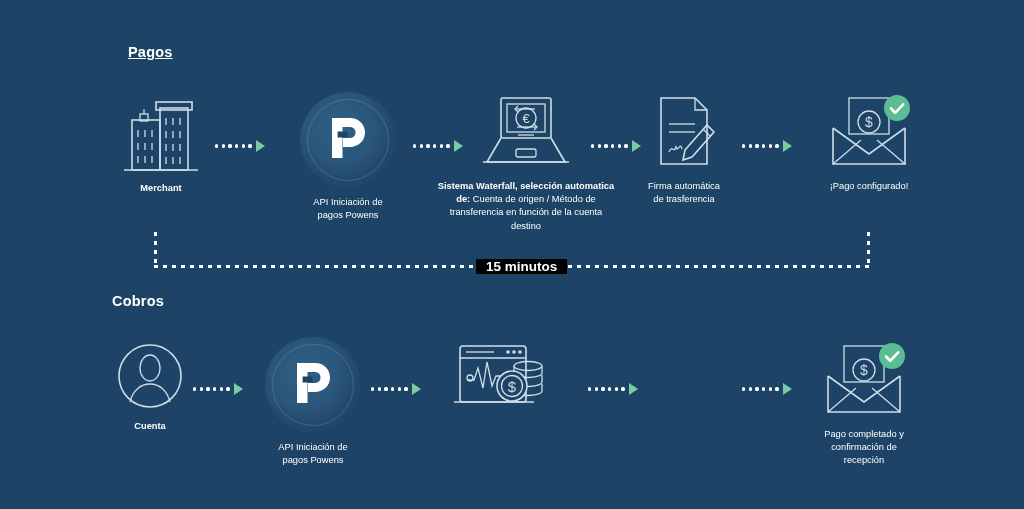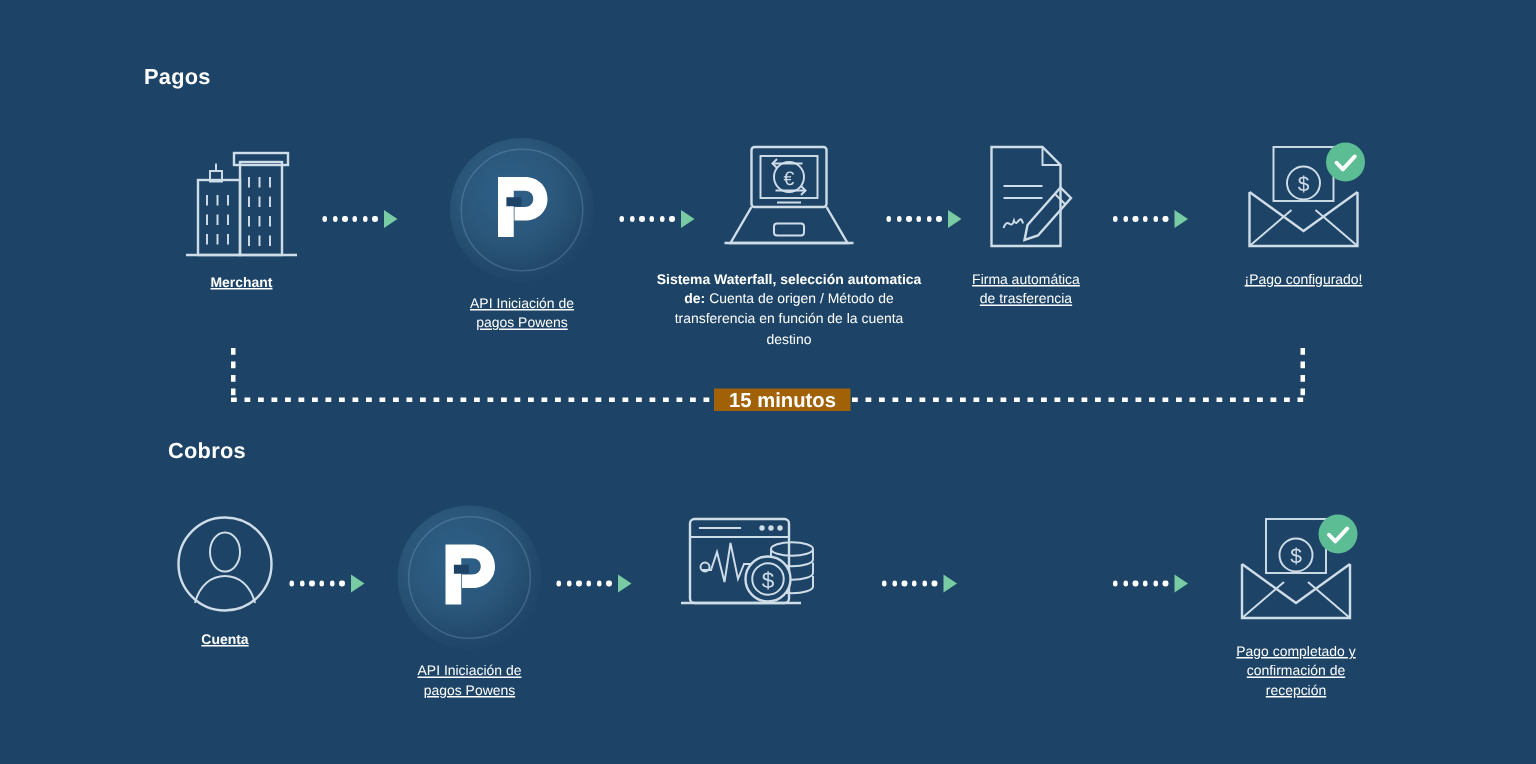--- a/index.html
+++ b/index.html
@@ -22,21 +22,21 @@
   }
 
   
   .section-title {
     position: absolute;
     font-size: 14.5px;
     font-weight: bold;
     letter-spacing: .2px;
     color: #ffffff;
   }
-  #title-pagos  { left: 96px; top: 44px; }
+  #title-pagos  { left: 128px; top: 44px; text-decoration: underline; }
   #title-cobros { left: 112px; top: 293px; }
 
   
   .node {
     position: absolute;
     display: flex;
     flex-direction: column;
     align-items: center;
     text-align: center;
   }
@@ -44,21 +44,20 @@
     display: flex;
     align-items: center;
     justify-content: center;
   }
   .node .caption {
     margin-top: 8px;
     font-size: 9.3px;
     line-height: 1.38;
     color: #ffffff;
     white-space: pre-line;
-    text-decoration: underline;
   }
   .caption.bold { font-weight: bold; }
   .caption-rich { margin-top: 8px; font-size: 9.3px; line-height: 1.42; }
   .caption-rich b { font-weight: bold; }
 
   
   .arrow {
     position: absolute;
     display: flex;
     align-items: center;
@@ -114,21 +113,21 @@
     height: 3.2px;
     background-image: linear-gradient(to right, #ffffff 45%, rgba(0,0,0,0) 0%);
     background-size: 9px 3.2px;
     background-repeat: repeat-x;
   }
   #minutes-label {
     position: absolute;
     font-size: 13.5px;
     font-weight: bold;
     color: #ffffff;
-    background: #a16207;
+    background: #000000;
     padding: 0 10px;
     white-space: nowrap;
   }
   .stroke { stroke: #cfdde8; fill: none; stroke-width: 1.6; }
   .stroke-thin { stroke: #cfdde8; fill: none; stroke-width: 1.3; }
 </style>
 </head>
 <body>
 
 <div class="canvas">

